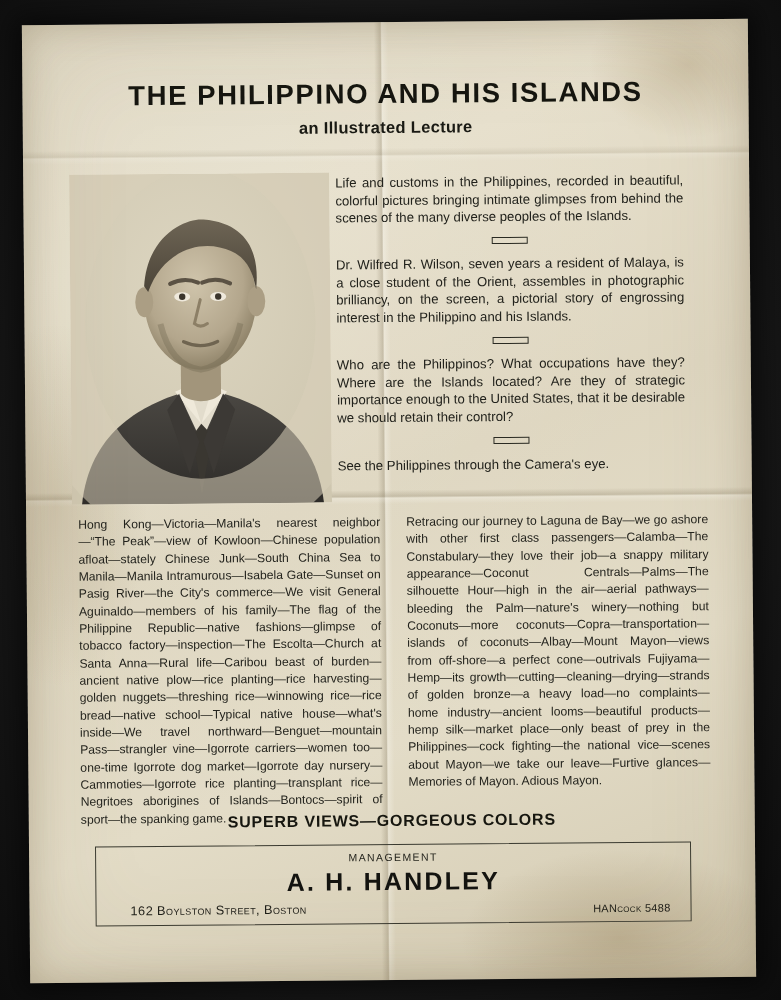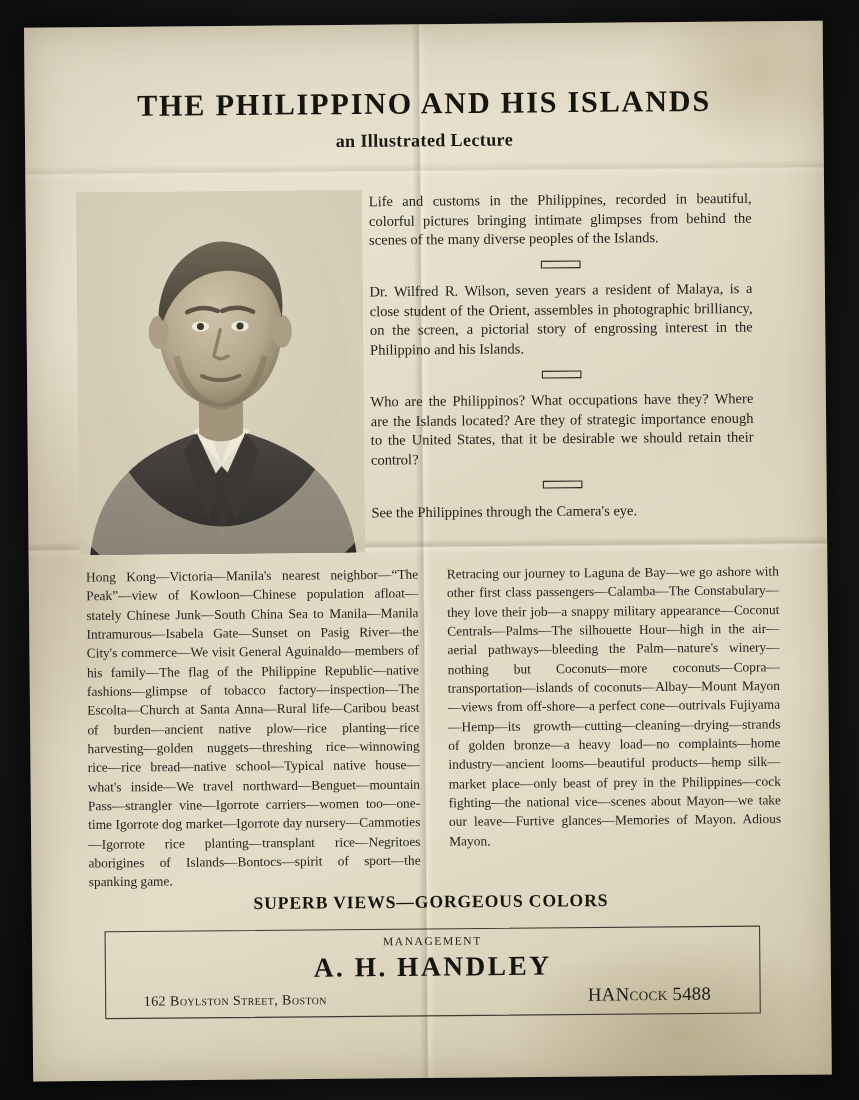--- a/index.html
+++ b/index.html
@@ -12,21 +12,20 @@
     height: 1000px;
     overflow: hidden;
     font-family: "Liberation Sans", sans-serif;
   }
 
   #stage {
     position: relative;
     width: 781px;
     height: 1000px;
     background: radial-gradient(ellipse at 50% 45%, #2a2a2a 0%, #141414 75%, #0d0d0d 100%);
-    font-family: Liberation Serif, serif;
   }
 
   
   #sheet {
     position: absolute;
     left: 26px;
     top: 22px;
     width: 726px;
     height: 958px;
     background:
@@ -193,23 +192,23 @@
   .mgmt-addr {
     position: absolute;
     left: 34px;
     bottom: 0;
     font-size: 12.8px;
     letter-spacing: 0.4px;
     color: #1d1d17;
   }
   .mgmt-phone {
     position: absolute;
-    right: 44px;
+    right: 20px;
     bottom: 0;
-    font-size: 17px;
+    font-size: 11px;
     letter-spacing: 0.3px;
     color: #1d1d17;
   }
   .sc { font-variant: small-caps; }
 </style>
 </head>
 <body>
 
 <div id="stage">
 

